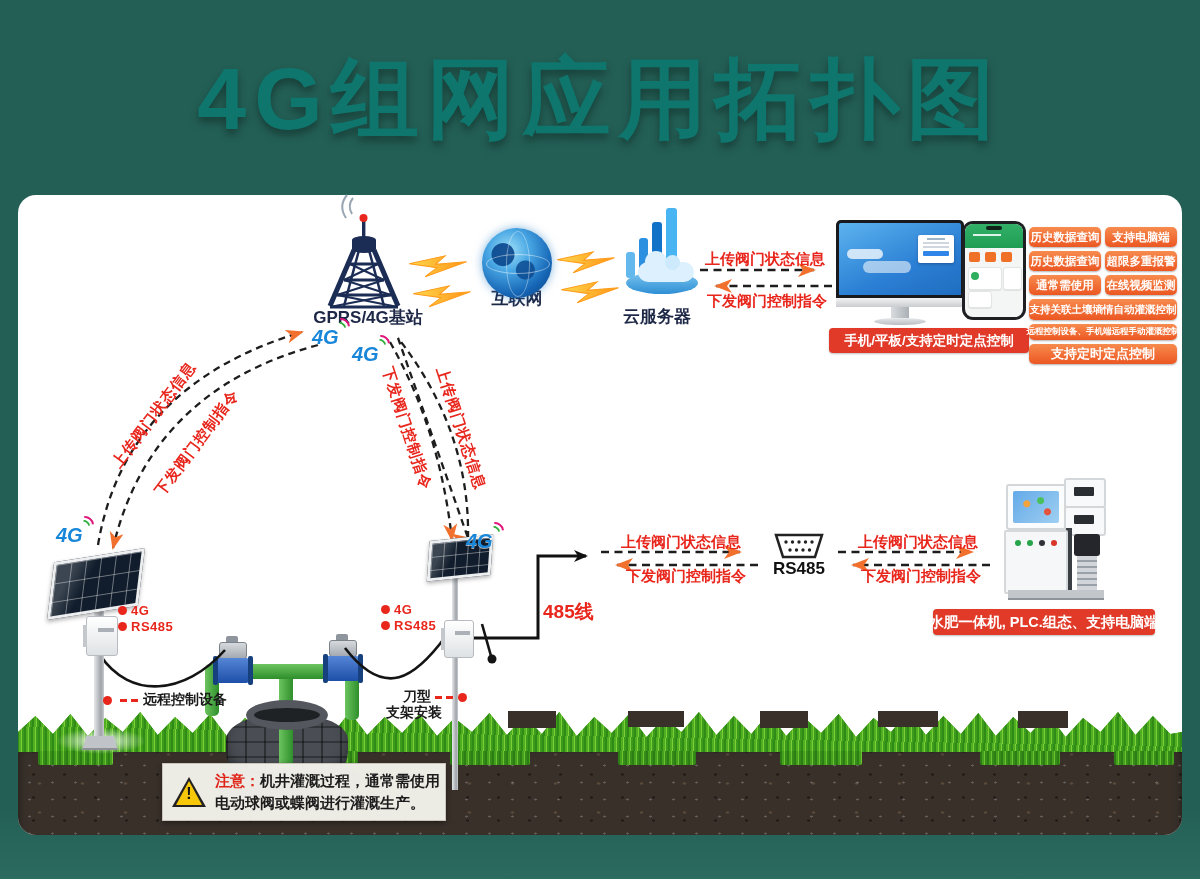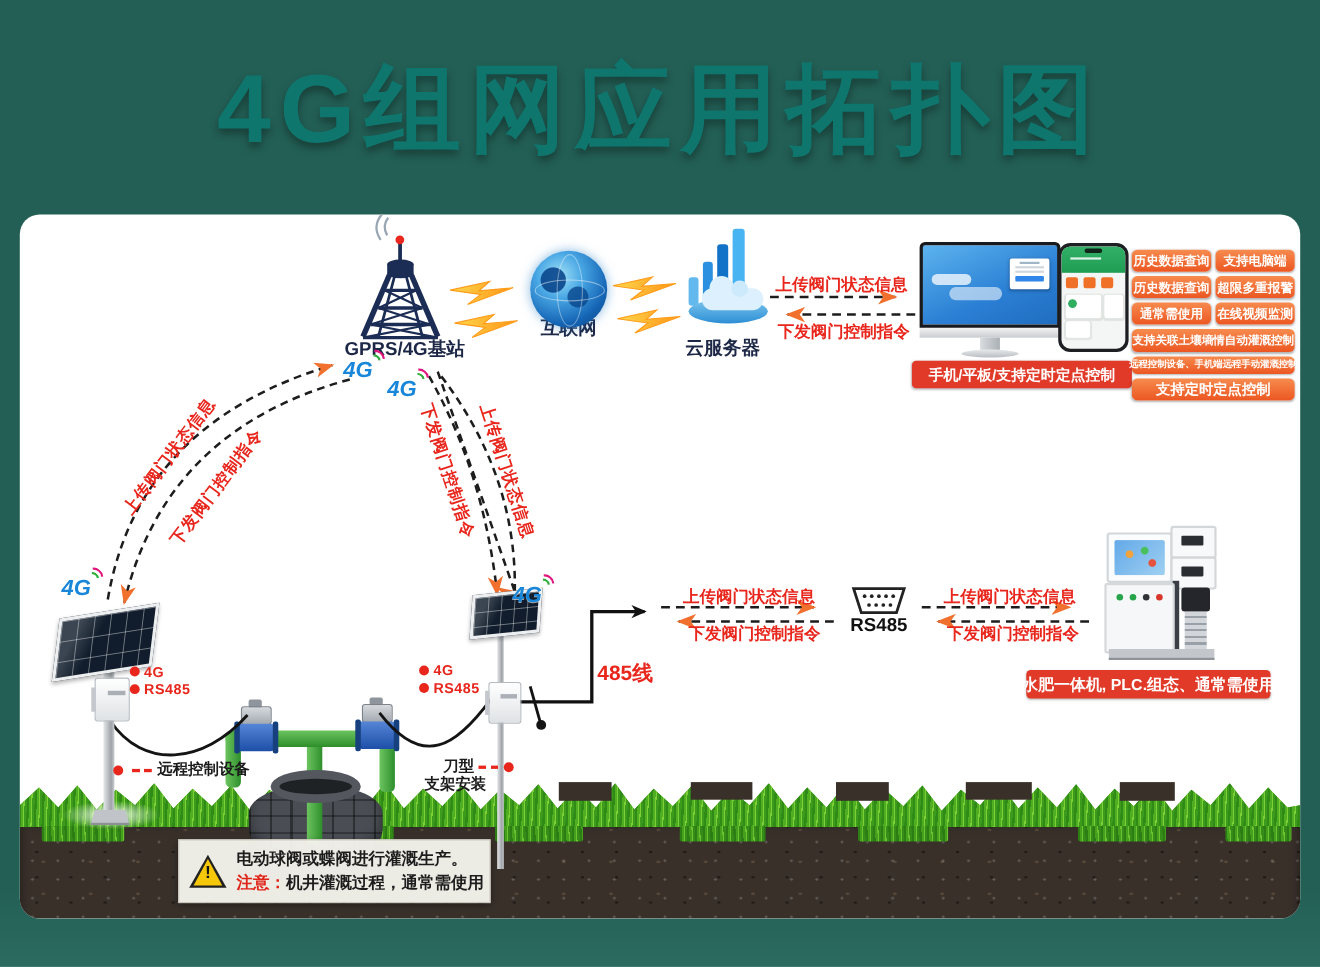--- a/index.html
+++ b/index.html
@@ -435,25 +435,25 @@
       <span style="background:#27a54a;"></span>
         <span style="background:#27a54a;"></span>
         <span style="background:#2f3338;"></span>
         <span style="background:#d8352b;"></span>
     </div>
   </div>
   <div class="m-pump-top"></div>
   <div class="m-pump-body"></div>
   <div class="m-base"></div>
 </div>
-<div class="banner abs" style="left:933px;top:609px;width:222px;height:26px;font-size:14.5px;">水肥一体机, PLC.组态、通常需使用</div>
+<div class="banner abs" style="left:933px;top:609px;width:222px;height:26px;font-size:14.5px;">水肥一体机, PLC.组态、支持电脑端</div>
 
 <div id="warnbox" class="abs">
   <div class="triwrap">
     <div class="tri-b"></div>
     <div class="tri-y"></div>
     <div class="bang">!</div>
   </div>
   <div class="wtext">
+    <div><span class="wprefix">注意：</span><span>机井灌溉过程，通常需使用</span></div>
     <div>电动球阀或蝶阀进行灌溉生产。</div>
-    <div><span class="wprefix">注意：</span><span>机井灌溉过程，通常需使用</span></div>
   </div>
 </div>
 
 </body></html>

